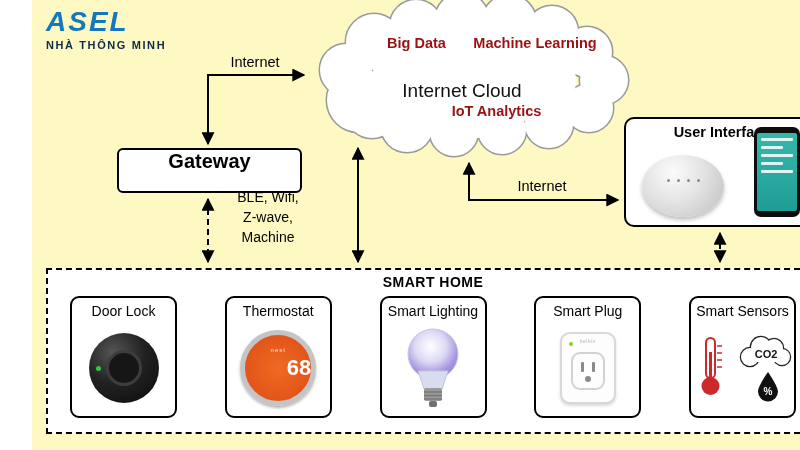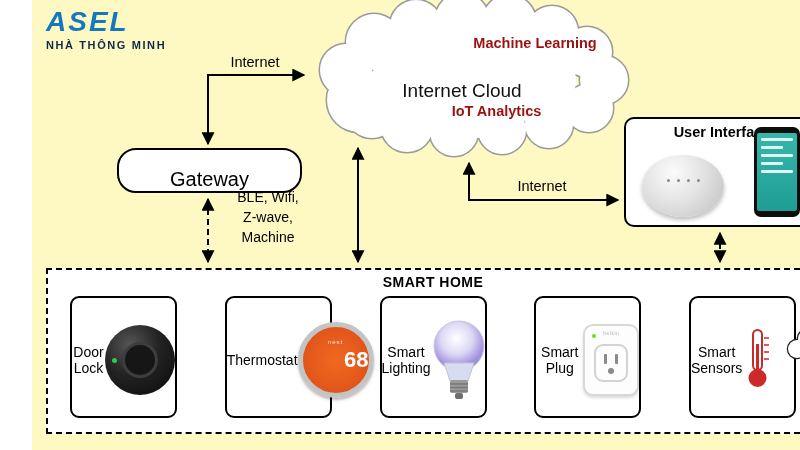--- a/index.html
+++ b/index.html
@@ -18,43 +18,43 @@
   .cloud-title { font-size:19px; color:#111; }
 
   
   .wires { position:absolute; left:0; top:0; z-index:2; pointer-events:none; }
 
   .conn-label { position:absolute; z-index:3; font-size:14.5px; color:#000; text-align:center; }
   .ble-label { position:absolute; left:186px; top:187px; width:100px; z-index:3; font-size:14px; line-height:20px; text-align:center; color:#000; }
 
   
   .gateway { position:absolute; left:85px; top:148px; width:185px; height:45px; border:2px solid #000;
-             border-radius:19px; background:#fff; z-index:3; display:flex; align-items:flex-end; justify-content:center;
-             font-size:20px; font-weight:normal; }
+             border-radius:6px; background:#fff; z-index:3; display:flex; align-items:flex-start; justify-content:center;
+             font-size:20px; font-weight:bold; }
 
   
   .ui-box { position:absolute; left:592px; top:117px; width:196px; height:110px; border:2px solid #000;
             border-radius:10px; background:#fff; z-index:3; }
   .ui-title { text-align:center; font-size:14.5px; font-weight:bold; margin-top:5px; }
   .home-mini { position:absolute; left:16px; top:36px; width:82px; height:62px; border-radius:50%;
                background:radial-gradient(circle at 38% 28%, #fbfbfb 0%, #e3e3e3 45%, #bdbdbd 100%);
                box-shadow:0 3px 4px rgba(0,0,0,.25); }
   .home-dots { position:absolute; left:0; right:0; top:24px; display:flex; justify-content:center; gap:7px; }
   .home-dots i { width:3px; height:3px; border-radius:50%; background:#8b8b8b; }
   .phone { position:absolute; right:18px; top:8px; width:46px; height:90px; background:#0d0d0d; border-radius:7px; padding:6px 3px; }
   .phone-screen { width:100%; height:100%; background:linear-gradient(#35b8ac,#1f9d95); border-radius:2px; position:relative; overflow:hidden; }
   .phone-screen i { display:block; background:rgba(255,255,255,.85); height:3px; border-radius:1px; margin:5px 4px 0 4px; }
   .phone-screen i.half { width:55%; }
 
   
   .smart-home { position:absolute; left:14px; top:268px; width:774px; height:166px; border:2px dashed #000; z-index:2; background:#fff; }
   .sh-title { text-align:center; font-weight:bold; font-size:14px; margin-top:4px; letter-spacing:.5px; }
   .cards { display:flex; justify-content:space-between; padding:0 22px; margin-top:6px; }
   .card { width:107px; height:122px; border:2px solid #000; border-radius:9px; background:#fff;
-          display:flex; flex-direction:row; align-items:center; padding-top:5px; }
+          display:flex; flex-direction:column; align-items:center; padding-top:5px; }
   .card-label { font-size:14px; line-height:16px; text-align:center; color:#000; }
   .card-art { flex:1; display:flex; align-items:center; justify-content:center; position:relative; width:100%; }
 
   
   .lock-outer { width:70px; height:70px; border-radius:50%; position:relative;
                 background:radial-gradient(circle at 35% 28%, #555 0%, #222 45%, #0a0a0a 100%); }
   .lock-inner { position:absolute; left:50%; top:50%; transform:translate(-50%,-50%); width:36px; height:36px;
                 border-radius:50%; border:3px solid #3d3d3d; background:#161616; }
   .lock-led { position:absolute; left:7px; top:33px; width:5px; height:5px; border-radius:50%; background:#2ecc40; }
 
@@ -131,20 +131,21 @@
         <circle cx="198" cy="130" r="24"></circle>
       <circle cx="150" cy="132" r="24"></circle>
         <circle cx="103" cy="126" r="26"></circle>
         <circle cx="68" cy="112" r="26"></circle>
       <circle cx="170" cy="78" r="60"></circle>
         <circle cx="230" cy="80" r="42"></circle>
         <circle cx="110" cy="80" r="42"></circle>
     </g>
   </svg>
 
+  <div class="cloud-text accent" style="left:332px; top:35px; width:105px;">Big Data</div>
   <div class="cloud-text accent" style="left:428px; top:35px; width:150px;">Machine Learning</div>
   <div class="cloud-text cloud-title" style="left:330px; top:80px; width:200px;">Internet Cloud</div>
   <div class="cloud-text accent" style="left:392px; top:103px; width:145px;">IoT Analytics</div>
 
   <svg class="wires" width="800" height="450" viewBox="0 0 800 450">
     <defs>
       <marker id="ah" viewBox="0 0 10 10" refX="9" refY="5" markerWidth="6.5" markerHeight="6.5" orient="auto-start-reverse">
         <path d="M0,0 L10,5 L0,10 Z" fill="#000"></path>
       </marker>
     </defs>

